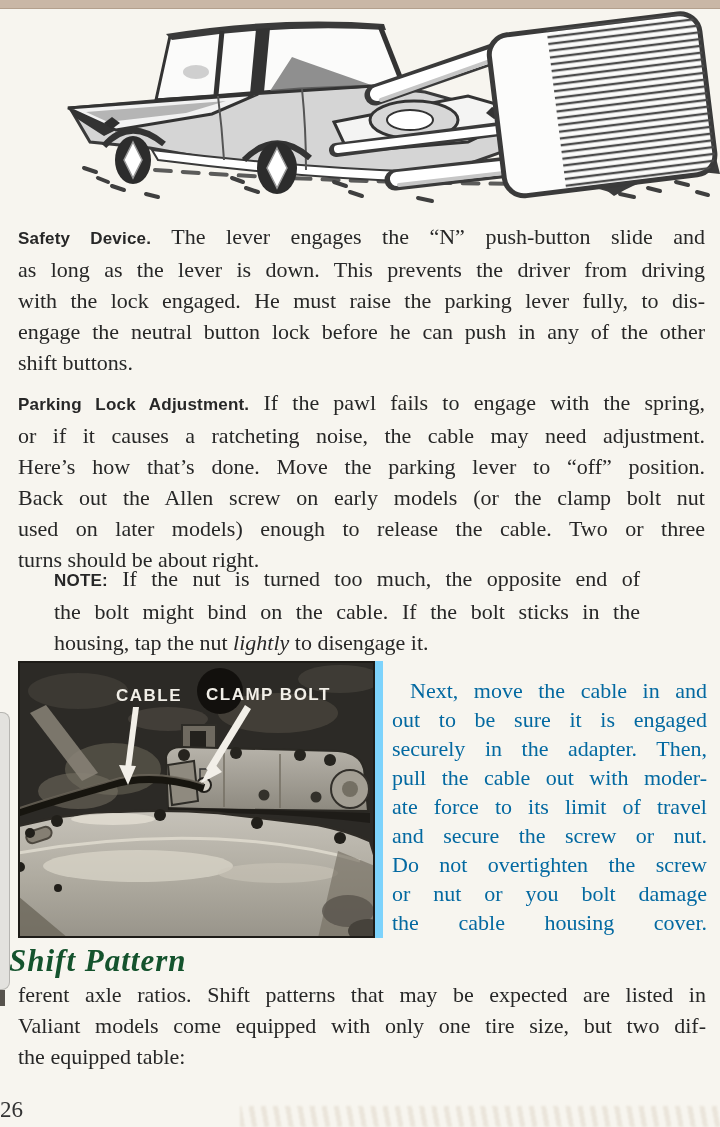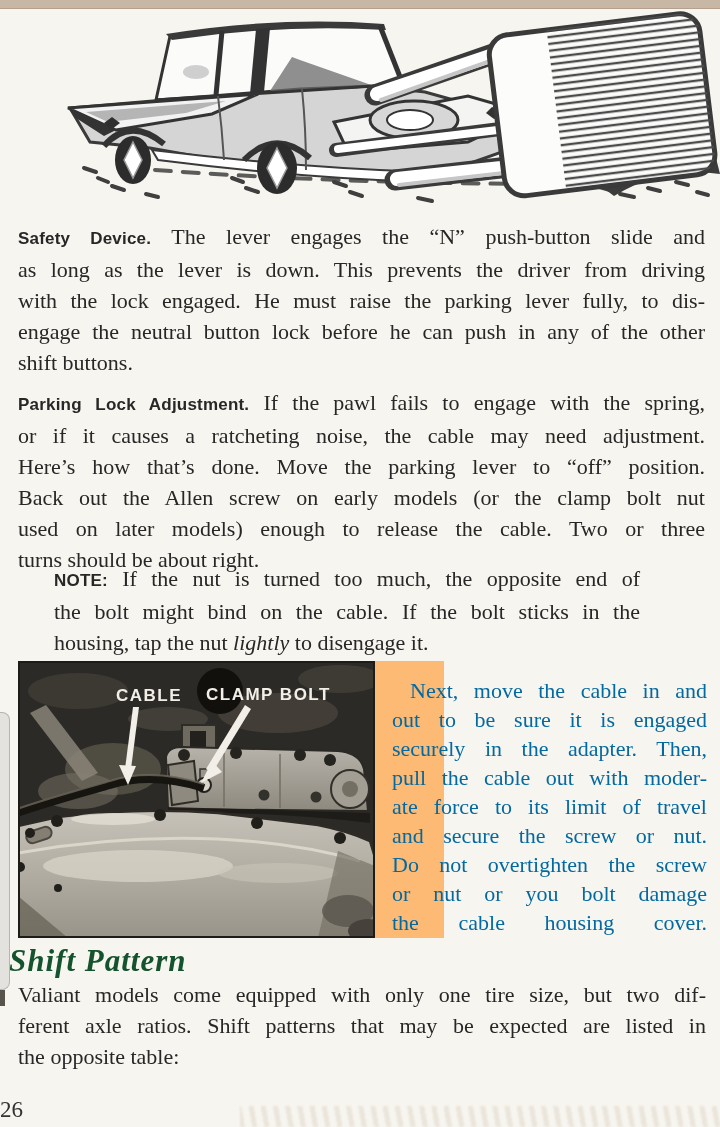--- a/index.html
+++ b/index.html
@@ -12,21 +12,21 @@
     background:#c9b7a6;border-bottom:1px solid #b3a08d;}
   .art{position:absolute;top:8px;left:0;width:720px;height:202px;}
   .para{position:absolute;font-size:22px;line-height:31px;color:#272727;}
   .p1{top:221px;left:18px;width:687px;}
   .p2{top:387px;left:18px;width:687px;}
   .note{top:563px;left:54px;width:586px;}
   .p3{top:979px;left:18px;width:688px;}
   .jline{text-align:justify;text-align-last:justify;}
   .lline{text-align:left;}
   .lead{font-family:"Liberation Sans",sans-serif;font-weight:bold;font-size:17px;letter-spacing:.2px;}
-  .photo{position:absolute;top:661px;left:18px;width:426px;height:277px;background:#fdba74;}
+  .photo{position:absolute;top:661px;left:18px;width:365px;height:277px;background:#7dd3fc;}
   .photo svg{display:block;}
   .nextcol{position:absolute;top:676px;left:392px;width:315px;font-size:22px;line-height:29px;color:#0369a1;}
   .indent{text-indent:18px;}
   .shift-head{position:absolute;top:944px;left:9px;margin:0;
     font-family:"Liberation Serif",serif;font-style:italic;font-weight:bold;
     font-size:31px;line-height:34px;color:#14532d;letter-spacing:1px;}
   .pageno{position:absolute;top:1097px;left:0;width:656px;
     font-size:23px;color:#333;}
   .sliver{position:absolute;left:0;top:712px;width:9px;height:276px;
     background:#e3e2de;border-right:1.5px solid #b6b5b1;border-top:1.5px solid #b6b5b1;
@@ -243,22 +243,22 @@
   <div class="jline">pull the cable out with moder-</div>
   <div class="jline">ate force to its limit of travel</div>
   <div class="jline">and secure the screw or nut.</div>
   <div class="jline">Do not overtighten the screw</div>
   <div class="jline">or nut or you bolt damage</div>
   <div class="jline">the cable housing cover.</div>
 </div>
 
 <h2 class="shift-head">Shift Pattern</h2>
 <div class="para p3">
+  <div class="jline">ferent axle ratios. Shift patterns that may be expected are listed in</div>
   <div class="jline">Valiant models come equipped with only one tire size, but two dif-</div>
-  <div class="jline">ferent axle ratios. Shift patterns that may be expected are listed in</div>
-  <div class="lline">the opposite table:</div>
+  <div class="lline">the equipped table:</div>
 </div>
 
 <div class="pageno">26</div>
 
 <div class="sliver"></div>
 <div class="lmark"></div>
 <div class="noise"></div>
 
 </body></html>

